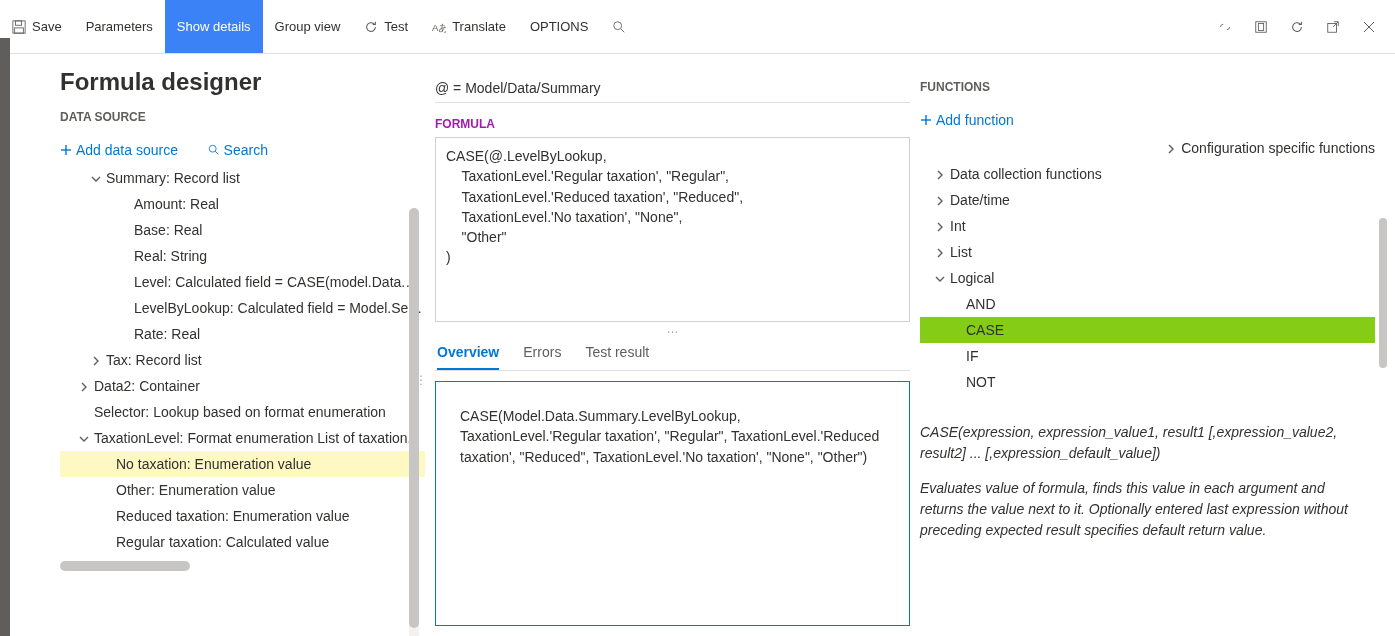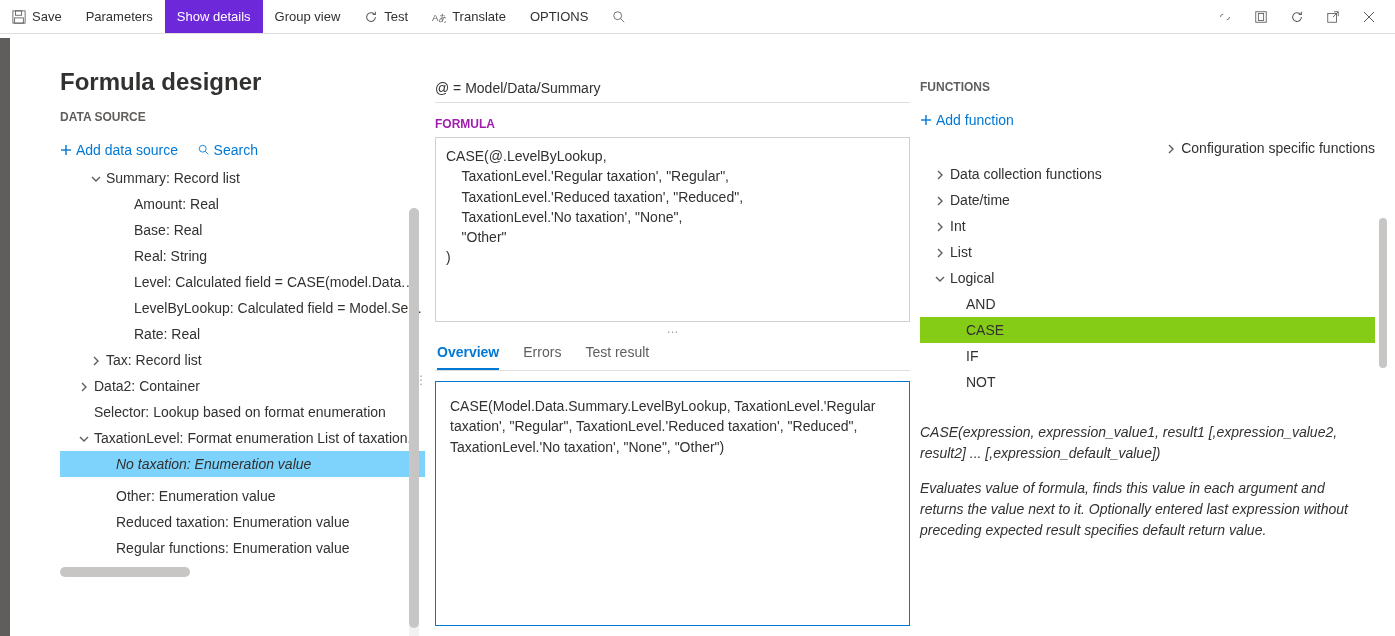--- a/index.html
+++ b/index.html
@@ -1,55 +1,55 @@
 <!DOCTYPE html>
 <html><head>
 <meta charset="utf-8">
 <style>
 * { box-sizing: border-box; margin: 0; padding: 0; }
 body { font-family: "Segoe UI", sans-serif; font-size: 13px; color: #323130; background: #fff; width: 1395px; height: 636px; overflow: hidden; }
 
-.toolbar { height: 34px; border-bottom: 1px solid #e1dfdd; display: flex; align-items: center; padding: 0; }
+.toolbar { height: 54px; border-bottom: 1px solid #e1dfdd; display: flex; align-items: center; padding: 0; }
 .toolbar-left { display: flex; align-items: center; height: 100%; }
 .toolbar-btn { display: flex; align-items: center; height: 100%; padding: 0 12px; cursor: pointer; font-size: 13px; gap: 6px; }
-.toolbar-btn.active { background: #6d28d9; color: #fff; }
+.toolbar-btn.active { background: #3b82f6; color: #fff; }
 .toolbar-right { margin-left: auto; display: flex; align-items: center; height: 100%; padding-right: 10px; gap: 4px; }
 .toolbar-right .icon-btn { width: 32px; height: 100%; display: flex; align-items: center; justify-content: center; cursor: pointer; }
 
 .side-strip { position: absolute; left: 0; top: 38px; width: 10px; bottom: 0; background: #605e5c; }
 
 .content { position: absolute; left: 10px; top: 38px; right: 0; bottom: 0; display: flex; }
 
 .left-panel { width: 415px; padding: 30px 0 0 50px; position: relative; display:flex; flex-direction:column;}
 .page-title { font-size: 24px; font-weight: 600; margin-bottom: 14px; }
 .section-label { font-size: 12px; font-weight: 600; color: #605e5c; margin-bottom: 10px; }
 .ds-actions { margin-top: 8px; margin-bottom: 6px;}
-.link-btn { color: #0078d4; font-size: 14px; cursor: pointer; display: inline-flex; align-items: center; gap: 4px; margin-right: 16px;}
+.link-btn { color: #0078d4; font-size: 14px; cursor: pointer; display: inline-flex; align-items: center; gap: 4px; margin-right: 26px;}
 .tree { font-size: 14px; overflow-y: auto; overflow-x: hidden; position: relative;}
 .tree-item { padding: 5px 0 5px 0; white-space: nowrap; overflow: hidden; text-overflow: ellipsis; cursor: default;}
-.tree-item.selected { background: #7dd3fc; font-style: italic; }
+.tree-item.selected { background: #fef9c3; }
 .tree-caret { display: inline-block; width: 12px; text-align: center; margin-right: 4px; color: #605e5c;}
 .tree-caret svg { vertical-align: middle;}
 .left-scrollbar { position: absolute; right: 6px; top: 170px; width: 10px; height: 440px; background: #f3f2f1; border-radius: 5px; }
 .left-scrollbar-thumb { position: absolute; left: 0; top: 0; width: 10px; height: 420px; background: #c8c6c4; border-radius: 5px;}
 .left-hscroll { height: 10px; background: transparent; margin-top: 6px;}
 .left-hscroll-track { width: 100%; height: 10px; position:relative;}
 .left-hscroll-thumb { position: absolute; left: 0; width: 130px; height: 10px; background: #c8c6c4; border-radius: 5px;}
 
 .mid-panel { flex: 1; padding: 42px 10px 10px 10px; display: flex; flex-direction: column; }
 .mid-separator { position:relative;}
 .mid-separator::before{content:"⋮"; position:absolute; left:-10px; top:335px; color:#a19f9d; font-size:12px;}
 .mid-header-row { display: flex; align-items: center; font-size: 14px; padding-bottom: 6px; margin-bottom: 6px; border-bottom: 1px solid #e1dfdd;}
 .formula-label { font-size: 12px; font-weight: 600; color: #a21caf; margin: 8px 0 6px; }
 .formula-box { border: 1px solid #d2d0ce; padding: 8px 10px; font-size: 14px; line-height: 1.45; white-space: pre-wrap; height: 185px; }
 .resize-grip { text-align: center; color: #a19f9d; font-size: 12px; height: 14px;}
 .tabs { border-bottom: 1px solid #e1dfdd; display: flex; gap: 24px; padding: 0 2px;}
 .tab { padding: 8px 0; font-size: 14px; color: #605e5c; cursor: pointer; }
 .tab.active { color: #0078d4; border-bottom: 2px solid #0078d4; font-weight: 600;}
-.overview-box { border: 1px solid #0078d4; margin-top: 10px; padding: 14px; font-size: 14px; line-height: 1.45; flex:1;}
+.overview-box { border: 1px solid #0078d4; margin-top: 10px; padding: 24px; font-size: 14px; line-height: 1.45; flex:1;}
 
 .right-panel { width: 475px; padding: 42px 20px 10px 0; display:flex; flex-direction:column; position:relative;}
 .right-scrollbar { position: absolute; right: 6px; top: 180px; width: 10px; height: 300px; background: transparent; }
 .right-scrollbar-thumb { position: absolute; left: 0; top: 0; width: 8px; height: 150px; background: #c8c6c4; border-radius: 4px;}
 .func-tree { font-size: 14px; margin-top: 6px;}
 .func-item { padding: 5px 0 5px 34px; cursor: pointer;}
 .func-item.selected { background: #84cc16; padding-left: 46px;}
 .func-sub { padding-left: 46px;}
 .func-desc { font-size: 14px; line-height: 1.5; margin-top: 27px; padding-right: 10px; font-style: italic;}
 .func-desc p { margin-bottom: 14px; }
@@ -169,23 +169,23 @@
               <path d="M3 1l4 4-4 4" fill="none" stroke="#605e5c" stroke-width="1.4"></path>
             </svg></span><span>Tax: Record list</span></div>
         <div class="tree-item" style="padding-left: 18px;"><span class="tree-caret"><svg width="10" height="10" viewBox="0 0 10 10">
               <path d="M3 1l4 4-4 4" fill="none" stroke="#605e5c" stroke-width="1.4"></path>
             </svg></span><span>Data2: Container</span></div>
         <div class="tree-item" style="padding-left: 18px;"><span class="tree-caret"></span><span>Selector: Lookup based on format enumeration</span></div>
         <div class="tree-item" style="padding-left: 18px;"><span class="tree-caret"><svg width="10" height="10" viewBox="0 0 10 10">
               <path d="M1 3l4 4 4-4" fill="none" stroke="#605e5c" stroke-width="1.4"></path>
             </svg></span><span>TaxationLevel: Format enumeration List of taxation...</span></div>
         <div class="tree-item selected" style="padding-left: 40px;"><span class="tree-caret"></span><span>No taxation: Enumeration value</span></div>
-        <div class="tree-item" style="padding-left: 40px; margin-top: 6px;"><span class="tree-caret"></span><span>Other: Enumeration value</span></div>
+        <div class="tree-item" style="padding-left: 40px;"><span class="tree-caret"></span><span>Other: Enumeration value</span></div>
         <div class="tree-item" style="padding-left: 40px;"><span class="tree-caret"></span><span>Reduced taxation: Enumeration value</span></div>
-        <div class="tree-item" style="padding-left: 40px;"><span class="tree-caret"></span><span>Regular functions: Enumeration value</span></div>
+        <div class="tree-item" style="padding-left: 40px;"><span class="tree-caret"></span><span>Regular taxation: Calculated value</span></div>
       </div>
     <div class="left-hscroll">
         <div class="left-hscroll-track">
           <div class="left-hscroll-thumb"></div>
         </div>
       </div>
     <div class="left-scrollbar">
         <div class="left-scrollbar-thumb"></div>
       </div>
   </div>

